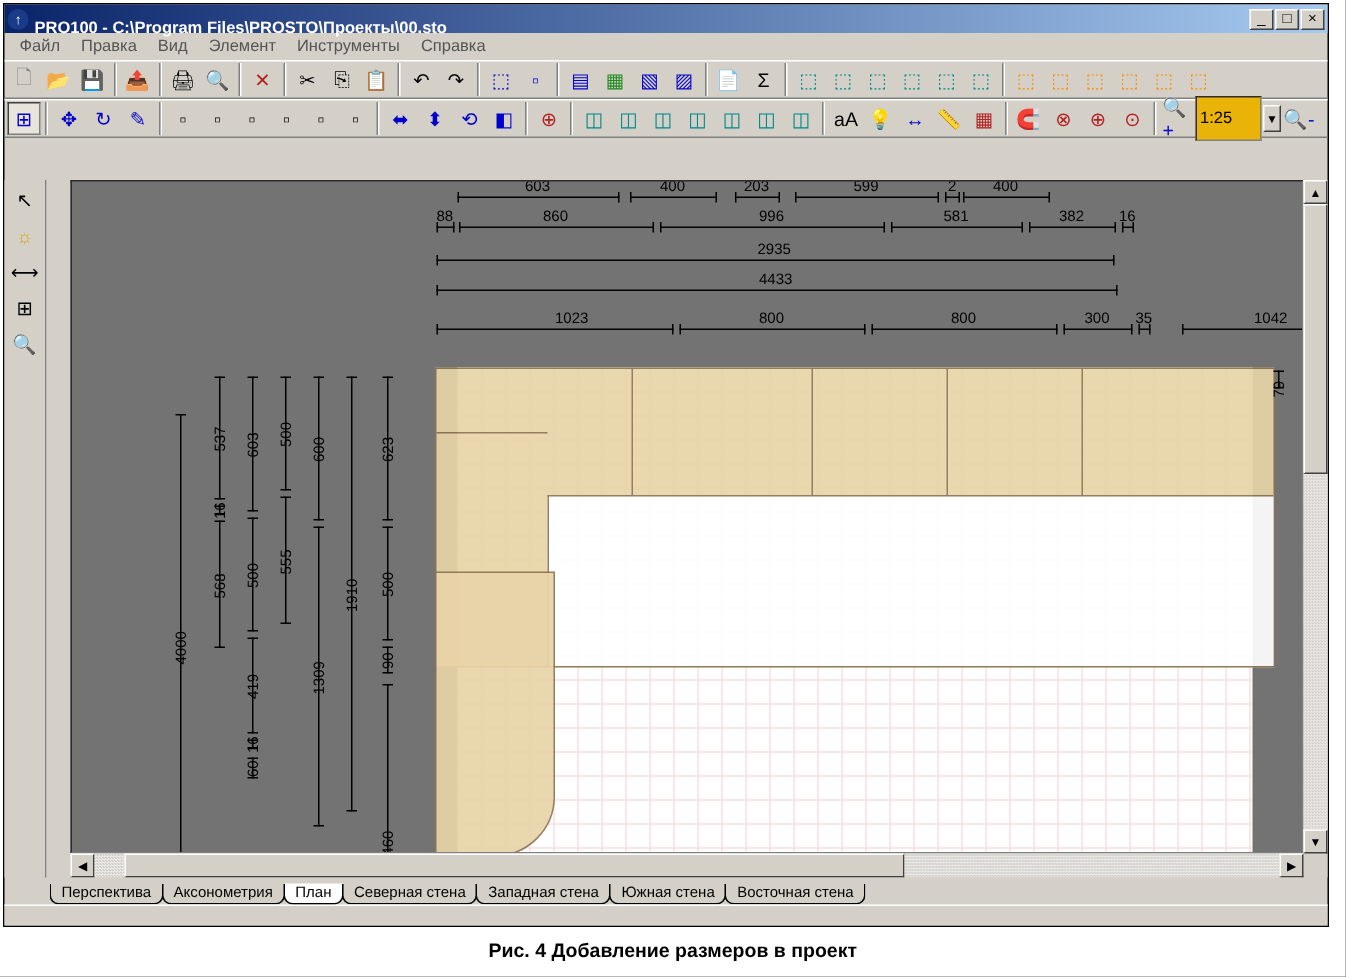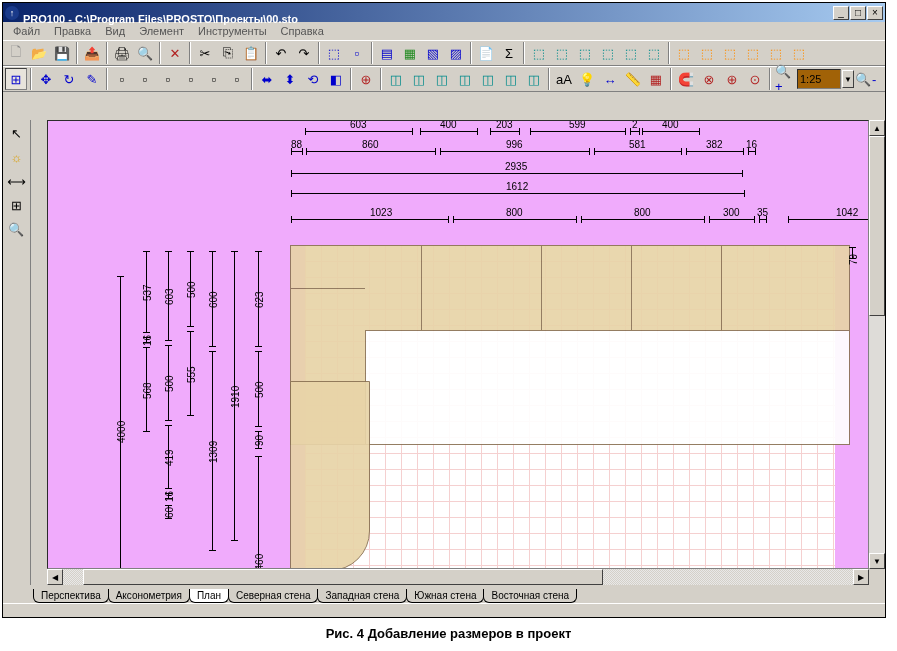--- a/index.html
+++ b/index.html
@@ -12,29 +12,29 @@
   .titlebar .winbtns { display: flex; gap: 1px; }
   .winbtn { width: 16px; height: 14px; background: #d4d0c8; border: 1px solid #fff; border-right-color: #404040; border-bottom-color: #404040; font-size: 10px; font-family: Arial; display:flex;align-items:center;justify-content:center; cursor:pointer; }
 
   .menubar { height: 18px; display: flex; align-items: center; padding: 1px 4px; font-size: 11px; color: #555; gap: 2px; }
   .menuitem { padding: 1px 6px; cursor: pointer; }
 
   .toolbar { height: 26px; border-top: 1px solid #fff; border-bottom: 1px solid #808080; display: flex; align-items: center; padding: 0 2px; gap: 1px; }
   .tbtn { width: 22px; height: 22px; display:flex;align-items:center;justify-content:center; cursor:pointer; border: 1px solid transparent; font-size:13px; }
   .tbtn.active { border: 1px solid #808080; border-top-color:#404040; border-left-color:#404040; background: #e8e4dc; }
   .tsep { width: 2px; height: 22px; border-left: 1px solid #808080; border-right: 1px solid #fff; margin: 0 2px; }
-  .zoom-input { width: 44px; height: 20px; font-size: 11px; border: 1px inset #808080; background:#a16207; padding: 0 2px; }
+  .zoom-input { width: 44px; height: 30px; font-size: 11px; border: 1px inset #808080; background:#eab308; padding: 0 2px; }
   .zdrop { width:12px;height:18px;background:#d4d0c8;border:1px solid #404040;border-top-color:#fff;border-left-color:#fff;font-size:8px;display:flex;align-items:center;justify-content:center;cursor:pointer;}
 
   .workarea { position: absolute; top: 117px; left: 0; right: 0; bottom: 32px; display: flex; }
   .sidetool { width: 28px; background: #d4d0c8; border-right: 1px solid #808080; display:flex;flex-direction:column;align-items:center;padding-top:2px;gap:2px; }
   .sidetool .tbtn { width:22px;height:22px; }
 
   .canvas-wrap { flex: 1; position: relative; background: #d4d0c8; }
-  .canvas { position:absolute; top:0px; left:16px; right:16px; bottom:16px; background:#f0abfc; overflow:hidden; border:1px inset #808080; }
+  .canvas { position:absolute; top:0px; left:16px; right:16px; bottom:16px; background:#737373; overflow:hidden; border:1px inset #808080; }
   .scroll-h { position:absolute; bottom:0; left:16px; right:16px; height:16px; background:#d4d0c8; display:flex; }
   .scroll-v { position:absolute; top:0px; right:0; width:16px; bottom:16px; background:#d4d0c8; display:flex; flex-direction:column; }
   .sbtn { width:16px;height:16px;background:#d4d0c8;border:1px solid #fff;border-right-color:#404040;border-bottom-color:#404040;font-size:8px;display:flex;align-items:center;justify-content:center;cursor:pointer; }
   .strack { flex:1; background: repeating-conic-gradient(#d4d0c8 0% 25%, #e8e8e8 0% 50%) 50% / 2px 2px; }
   .sthumb-v { background:#d4d0c8;border:1px solid #fff;border-right-color:#404040;border-bottom-color:#404040; height:180px; }
   .sthumb-h { background:#d4d0c8;border:1px solid #fff;border-right-color:#404040;border-bottom-color:#404040; width:520px; }
 
   .drawing { position:relative; width:100%; height:100%; }
   .grid-area { position:absolute; top:124px; left:257px; width:530px; height:340px;
      background-image: linear-gradient(#f5d0d0 1px, transparent 1px), linear-gradient(90deg,#f5d0d0 1px, transparent 1px);
@@ -226,21 +226,21 @@
               <div class="dimtext" style="top: 18px; left: 458px;">996</div>
               <div class="dimline-h" style="top: 30px; left: 546px; width: 88px;"></div>
               <div class="dimtext" style="top: 18px; left: 581px;">581</div>
               <div class="dimline-h" style="top: 30px; left: 638px; width: 58px;"></div>
               <div class="dimtext" style="top: 18px; left: 658px;">382</div>
               <div class="dimline-h" style="top: 30px; left: 700px; width: 8px;"></div>
               <div class="dimtext" style="top: 18px; left: 698px;">16</div>
               <div class="dimline-h" style="top: 52px; left: 243px; width: 452px;"></div>
               <div class="dimtext" style="top: 40px; left: 457px;">2935</div>
               <div class="dimline-h" style="top: 72px; left: 243px; width: 454px;"></div>
-              <div class="dimtext" style="top: 60px; left: 458px;">1612</div>
+              <div class="dimtext" style="top: 60px; left: 458px;">4433</div>
               <div class="dimline-h" style="top: 98px; left: 243px; width: 158px;"></div>
               <div class="dimtext" style="top: 86px; left: 322px;">1023</div>
               <div class="dimline-h" style="top: 98px; left: 405px; width: 124px;"></div>
               <div class="dimtext" style="top: 86px; left: 458px;">800</div>
               <div class="dimline-h" style="top: 98px; left: 533px; width: 124px;"></div>
               <div class="dimtext" style="top: 86px; left: 586px;">800</div>
               <div class="dimline-h" style="top: 98px; left: 661px; width: 46px;"></div>
               <div class="dimtext" style="top: 86px; left: 675px;">300</div>
               <div class="dimline-h" style="top: 98px; left: 711px; width: 8px;"></div>
               <div class="dimtext" style="top: 86px; left: 709px;">35</div>

